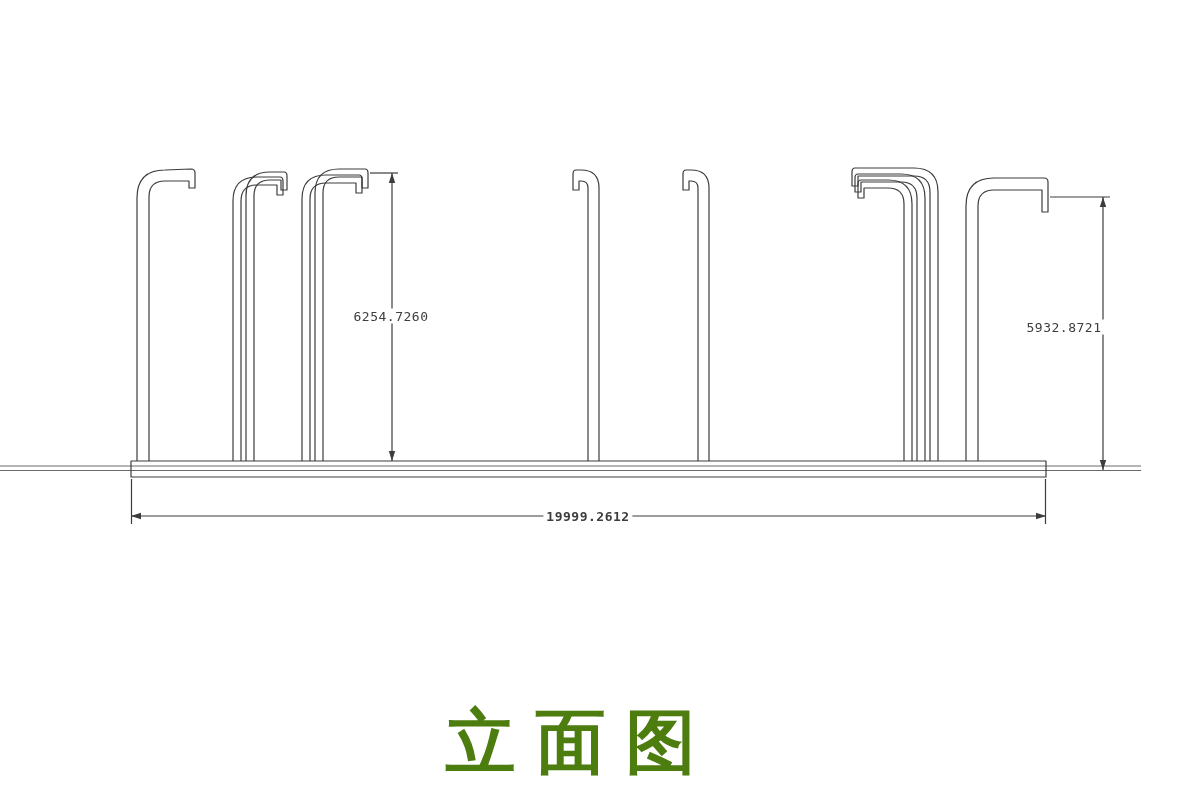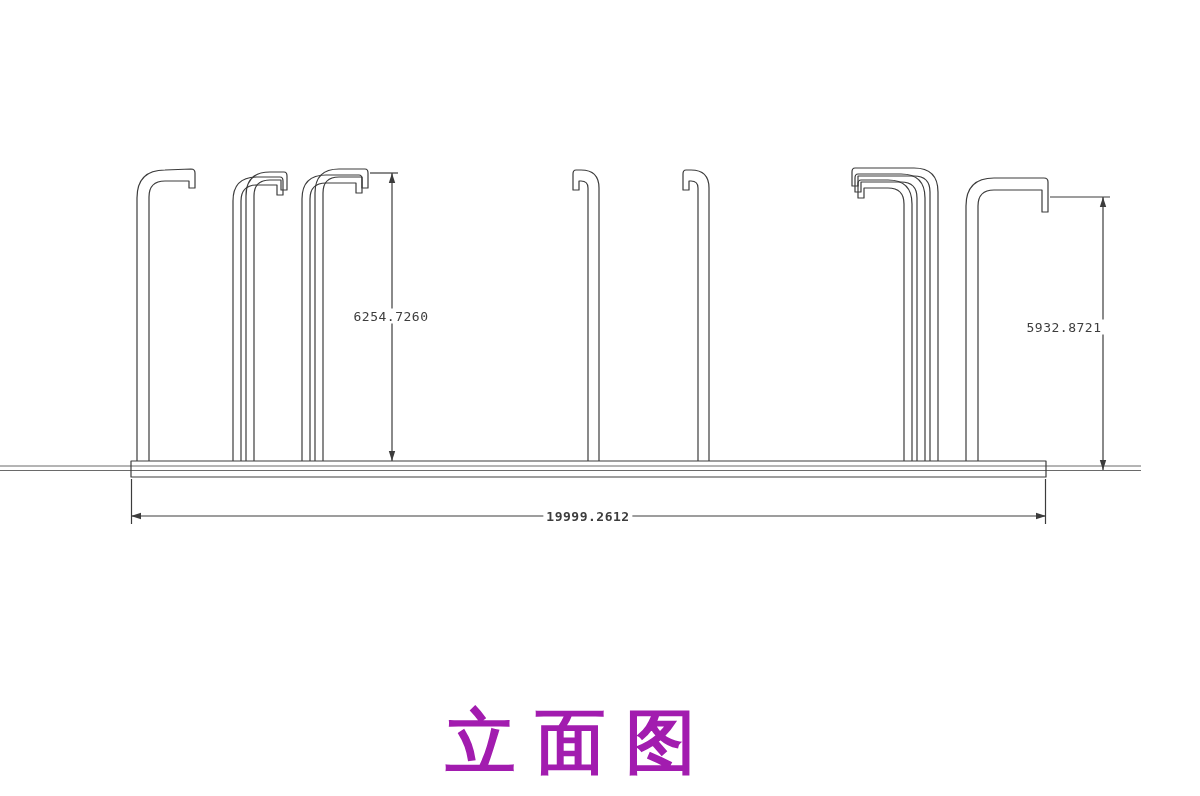--- a/index.html
+++ b/index.html
@@ -33,21 +33,21 @@
   }
   #title {
     position: absolute;
     left: 50%;
     top: 702px;
     transform: translateX(-50%);
     font-family: "DejaVu Serif", serif;
     font-weight: bold;
     font-size: 70px;
     line-height: 1.15;
-    color: #a21caf;
+    color: #4d7c0f;
     letter-spacing: 20px;
     margin-left: 10px;
     white-space: nowrap;
   }
 </style>
 </head>
 <body>
 
 <div id="canvas">
 

